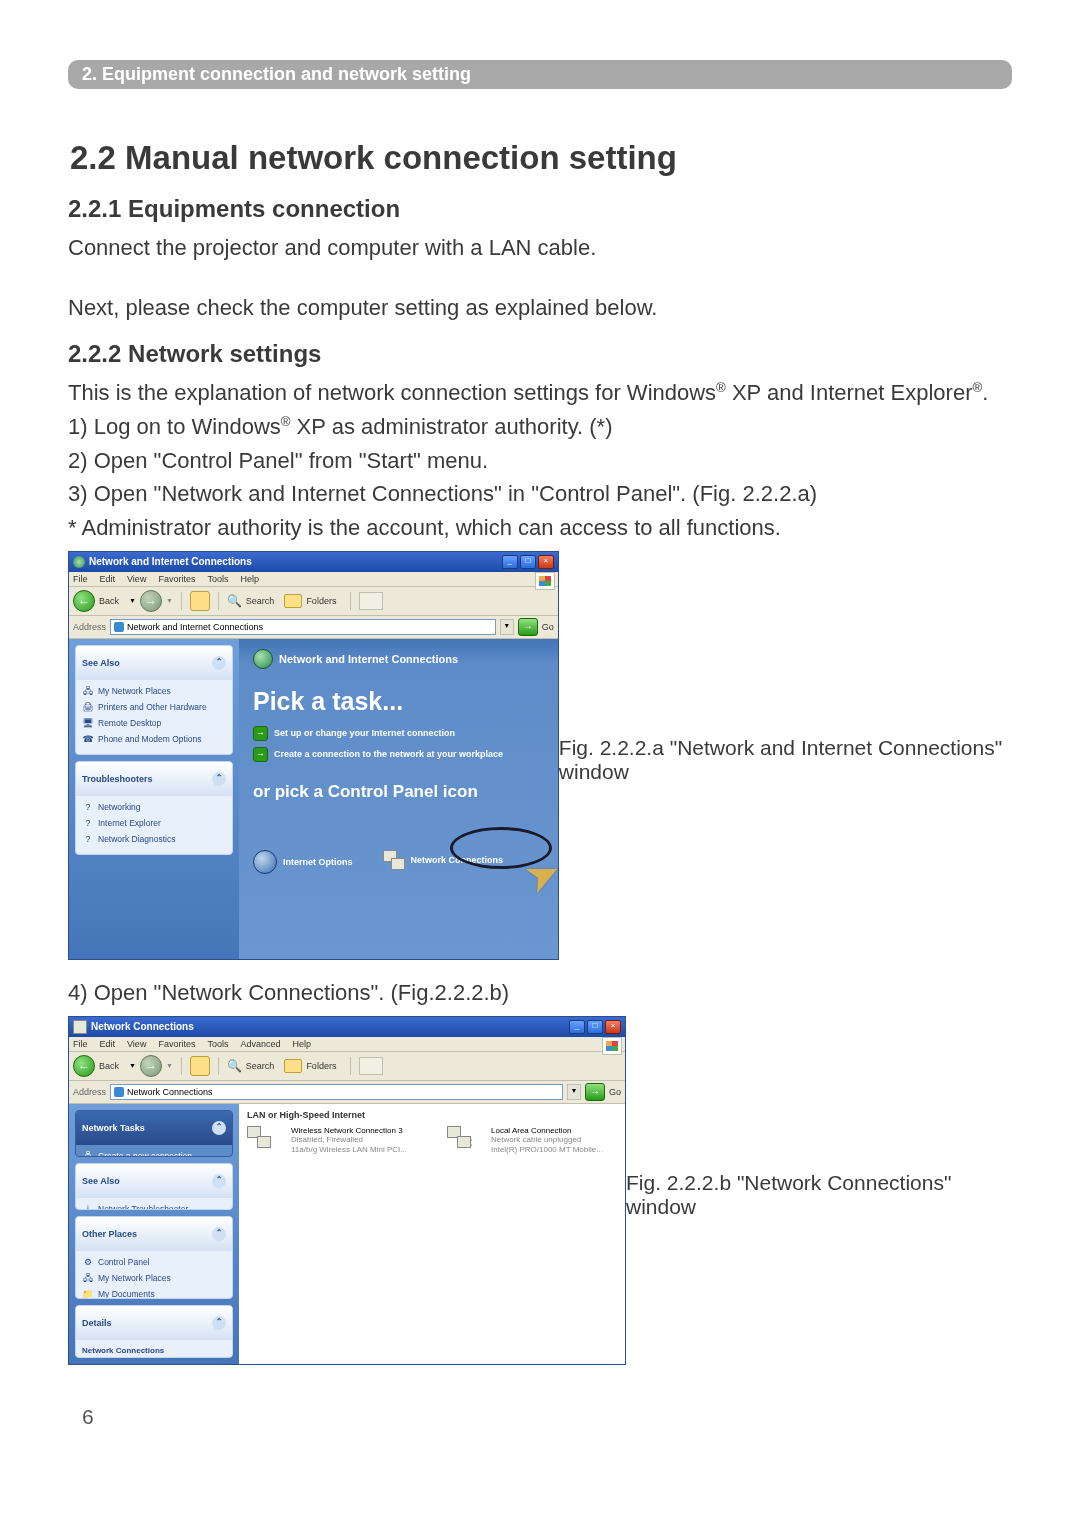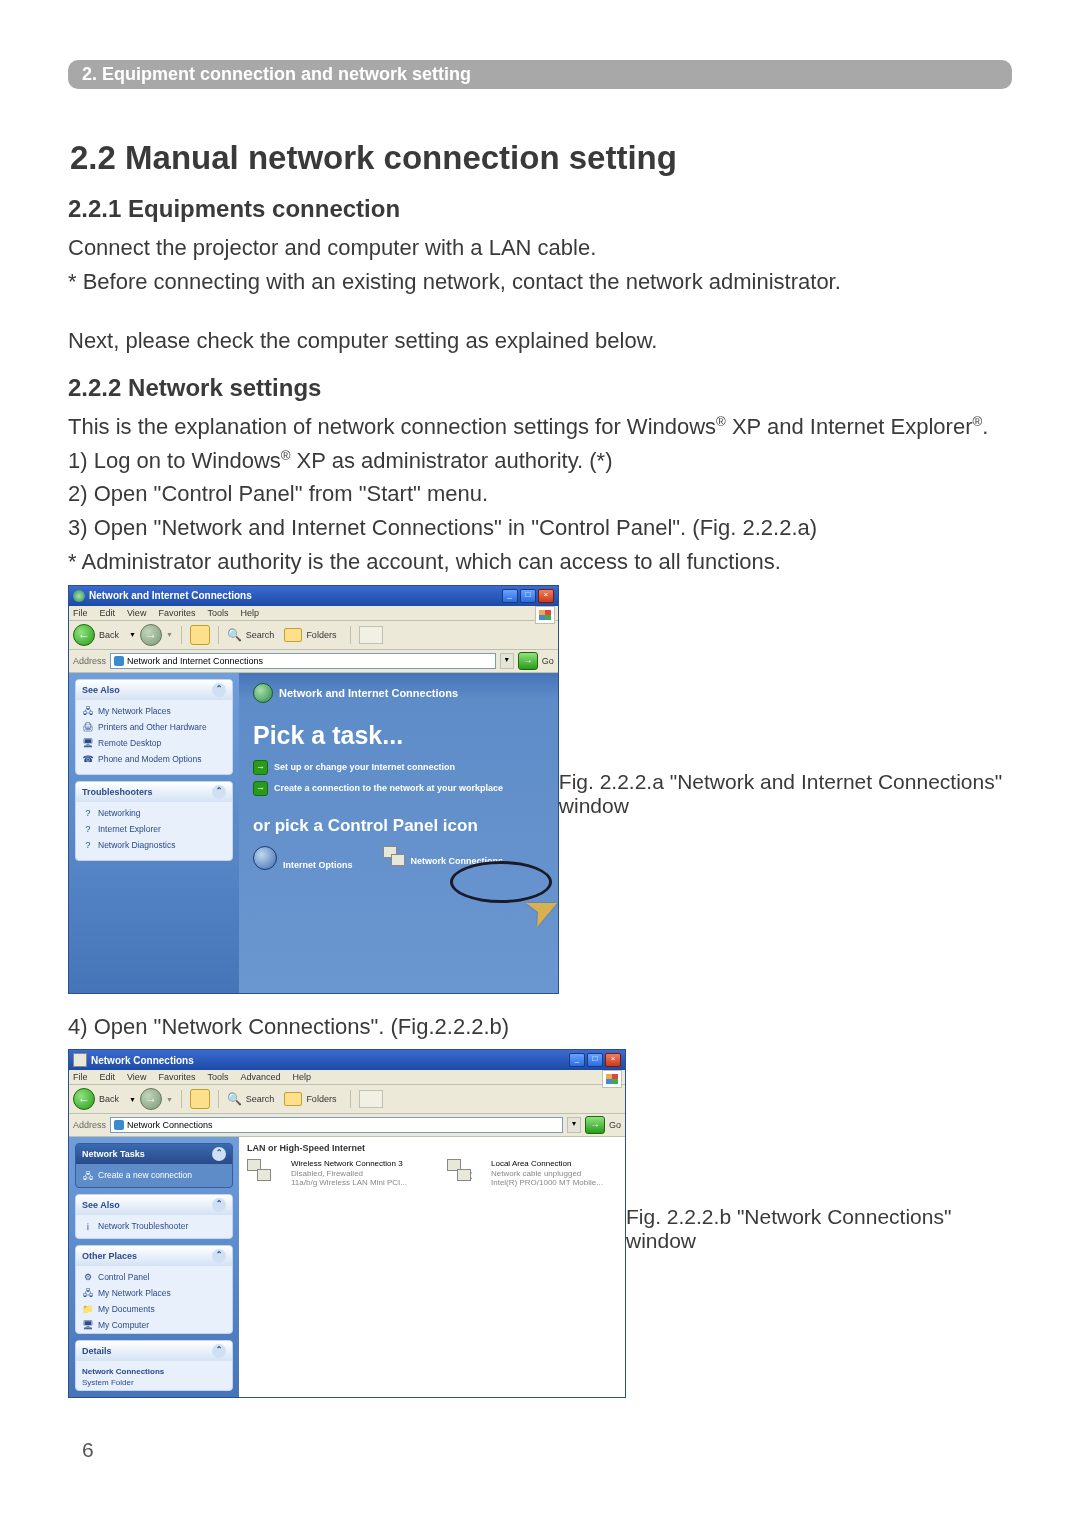--- a/index.html
+++ b/index.html
@@ -171,21 +171,21 @@
     display: flex; flex-direction: column; gap: 6px;
   }
   .task-box {
     background: #e8f0fb;
     border-radius: 4px;
     overflow: hidden;
     border: 1px solid #c4d4ec;
   }
   .task-head {
     background: linear-gradient(#fff, #d4e2f4);
-    padding: 3px 6px;
+    padding: 10px 6px;
     font-weight: bold;
     color: #2a4a8a;
     display: flex; justify-content: space-between; align-items: center;
     font-size: 9px;
   }
   .task-head .chev {
     width: 14px; height: 14px; border-radius: 50%; background: #cfe0f4;
     color: #2a4a8a; text-align: center; line-height: 12px; font-size: 8px;
   }
   .task-body { padding: 4px 6px 6px 6px; }
@@ -217,21 +217,21 @@
   .arrow-link {
     display: flex; align-items: center; gap: 6px; font-size: 9px; font-weight: bold; color: #fff;
     margin-bottom: 6px;
   }
   .arrow-ico {
     width: 13px; height: 13px; border-radius: 3px; background: #2a9a1a; border: 1px solid #1a6a0a;
     color: #fff; text-align: center; line-height: 11px; font-size: 9px;
   }
   .or-pick { font-size: 17px; font-weight: bold; margin: 20px 0 10px 0;}
   .cp-icons { display: flex; gap: 30px; align-items: flex-start;}
-  .cp-icon { display: flex; align-items: flex-end; gap: 6px; font-size: 9px; font-weight: bold; color: #fff;}
+  .cp-icon { display: flex; align-items: center; gap: 6px; font-size: 9px; font-weight: bold; color: #fff; margin-top: 38px;}
   .cp-icon .gear {
     width: 22px; height: 22px; border-radius: 50%;
     background: radial-gradient(circle at 35% 35%, #c0d8f0, #3a6ab0);
     border: 1px solid #1a3a6a;
   }
   .cp-icon .nc {
     width: 22px; height: 20px; position: relative;
   }
   .cp-icon .nc::before, .cp-icon .nc::after {
     content: ""; position: absolute; width: 12px; height: 10px; background: #e8e8d8; border: 1px solid #888;
@@ -285,21 +285,20 @@
 <body>
 
 <div class="page">
   <div class="chapter-bar">2. Equipment connection and network setting</div>
 
   <h1 class="section-title">2.2 Manual network connection setting</h1>
 
   <h2 class="subsection-title">2.2.1 Equipments connection</h2>
 
   <p class="body-text">Connect the projector and computer with a LAN cable.</p>
-  <p class="body-text">* Before connecting with an existing network, contact the network administrator.</p>
   <div class="spacer"></div>
   <p class="body-text">Next, please check the computer setting as explained below.</p>
 
   <h2 class="subsection-title">2.2.2 Network settings</h2>
 
   <p class="body-text">
     <span>This is the explanation of network connection settings for Windows</span><sup>®</sup><span> XP and Internet Explorer</span><sup>®</sup><span>.</span>
   </p>
   <p class="body-text">
     <span>1) Log on to Windows</span><sup>®</sup><span> XP as administrator authority. (*)</span>

